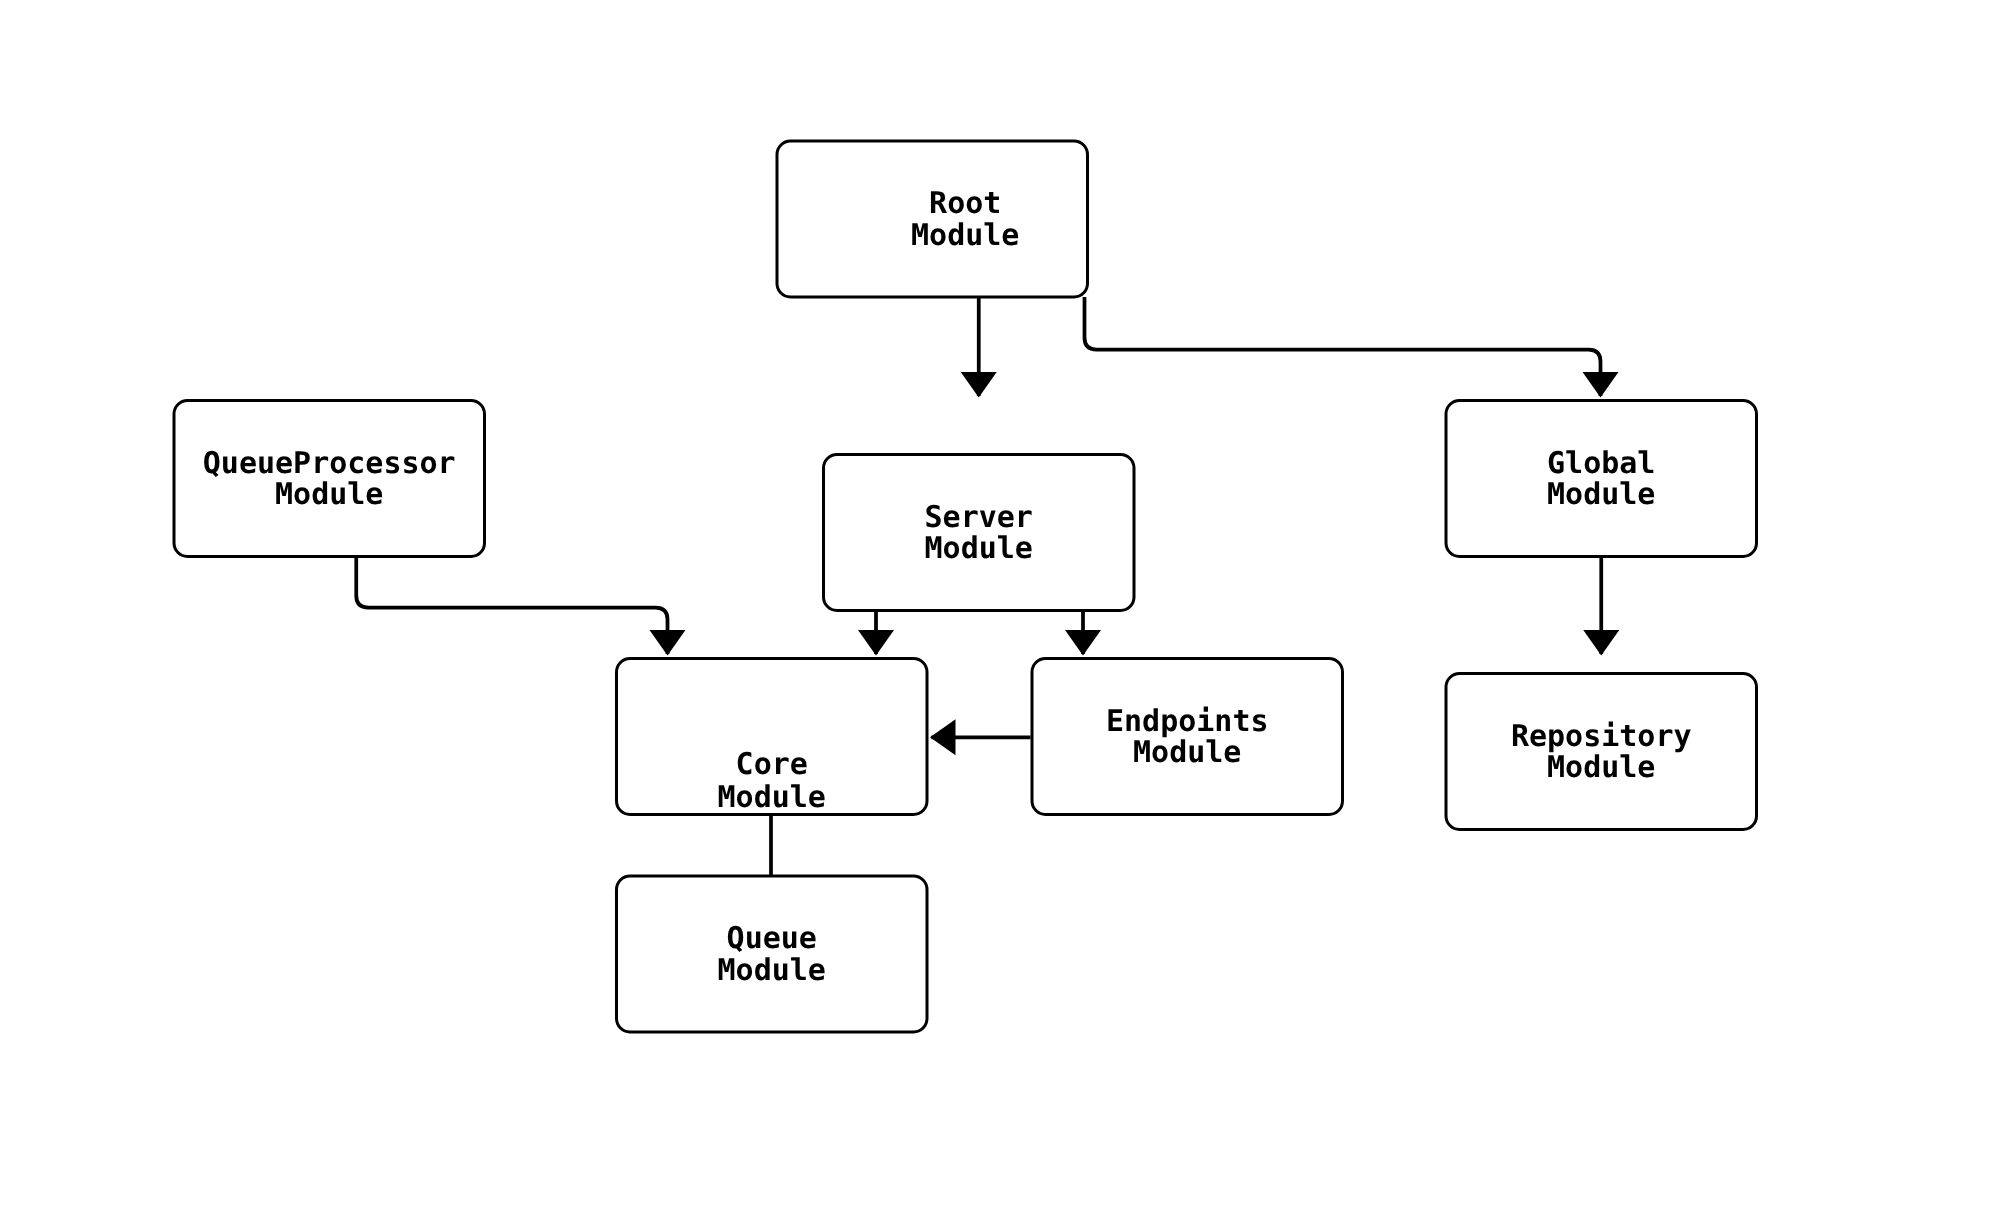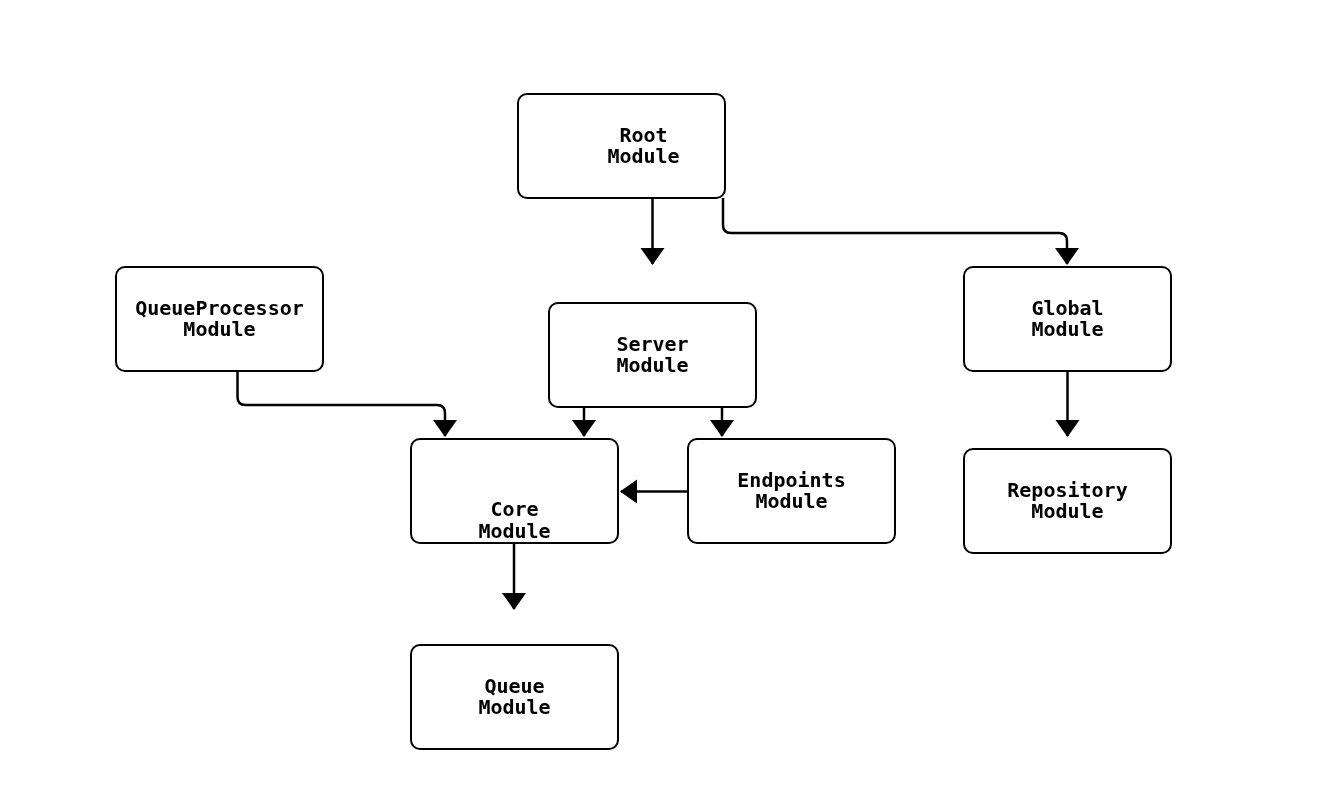--- a/index.html
+++ b/index.html
@@ -48,21 +48,21 @@
     text-align: center;
     white-space: pre-line;
   }
   .node-root           { left: 517px; top: 93px; padding-left: 44px;  }
   .node-queueprocessor { left: 115px; top: 266px; }
   .node-server         { left: 548px; top: 258px; margin-top: 44px; }
   .node-global         { left: 963px; top: 266px; }
   .node-core           { left: 410px; top: 438px; align-items: flex-end; }
   .node-endpoints      { left: 687px; top: 438px; }
   .node-repository     { left: 963px; top: 448px; }
-  .node-queue          { left: 410px; top: 644px; }
+  .node-queue          { left: 410px; top: 583px; }
 </style>
 </head>
 <body>
 
 <div class="canvas">
 
   <svg class="edge-layer" width="1337" height="809" viewBox="0 0 1337 809" xmlns="http://www.w3.org/2000/svg">
     <defs>
       <marker id="arrowhead" markerUnits="userSpaceOnUse" markerWidth="18" markerHeight="26" refX="16" refY="13" orient="auto">
         <path d="M0,1 L17,13 L0,25 Z" fill="#000000"></path>

